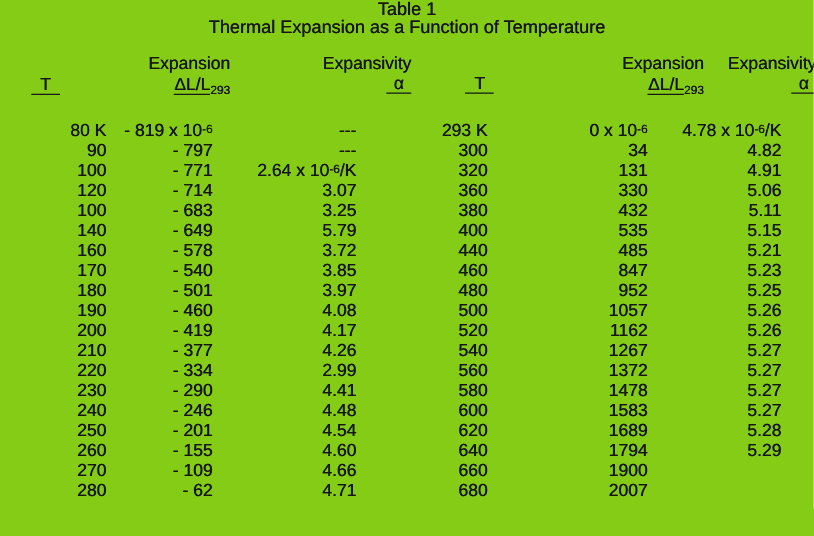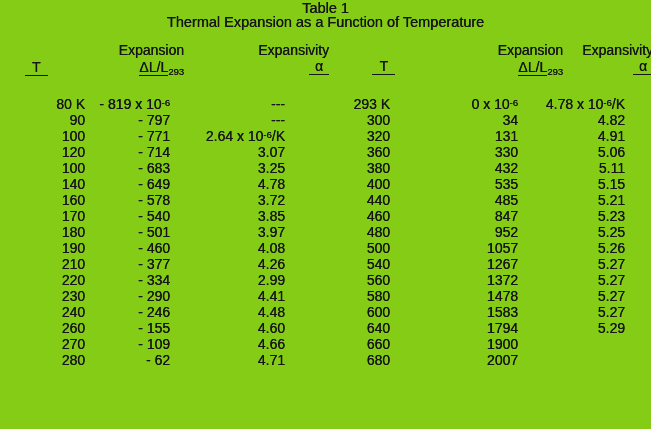--- a/index.html
+++ b/index.html
@@ -116,21 +116,21 @@
           <td class="c2">- 683</td>
           <td class="c3">3.25</td>
           <td class="c4"></td>
           <td class="c5">380</td>
           <td class="c6">432</td>
           <td class="c7">5.11</td>
         </tr>
         <tr>
           <td class="c1">140</td>
           <td class="c2">- 649</td>
-          <td class="c3">4.78</td>
+          <td class="c3">5.79</td>
           <td class="c4"></td>
           <td class="c5">400</td>
           <td class="c6">535</td>
           <td class="c7">5.15</td>
         </tr>
         <tr>
           <td class="c1">160</td>
           <td class="c2">- 578</td>
           <td class="c3">3.72</td>
           <td class="c4"></td>
@@ -159,20 +159,29 @@
         <tr>
           <td class="c1">190</td>
           <td class="c2">- 460</td>
           <td class="c3">4.08</td>
           <td class="c4"></td>
           <td class="c5">500</td>
           <td class="c6">1057</td>
           <td class="c7">5.26</td>
         </tr>
         <tr>
+          <td class="c1">200</td>
+          <td class="c2">- 419</td>
+          <td class="c3">4.17</td>
+          <td class="c4"></td>
+          <td class="c5">520</td>
+          <td class="c6">1162</td>
+          <td class="c7">5.26</td>
+        </tr>
+        <tr>
           <td class="c1">210</td>
           <td class="c2">- 377</td>
           <td class="c3">4.26</td>
           <td class="c4"></td>
           <td class="c5">540</td>
           <td class="c6">1267</td>
           <td class="c7">5.27</td>
         </tr>
         <tr>
           <td class="c1">220</td>
@@ -195,20 +204,29 @@
         <tr>
           <td class="c1">240</td>
           <td class="c2">- 246</td>
           <td class="c3">4.48</td>
           <td class="c4"></td>
           <td class="c5">600</td>
           <td class="c6">1583</td>
           <td class="c7">5.27</td>
         </tr>
         <tr>
+          <td class="c1">250</td>
+          <td class="c2">- 201</td>
+          <td class="c3">4.54</td>
+          <td class="c4"></td>
+          <td class="c5">620</td>
+          <td class="c6">1689</td>
+          <td class="c7">5.28</td>
+        </tr>
+        <tr>
           <td class="c1">260</td>
           <td class="c2">- 155</td>
           <td class="c3">4.60</td>
           <td class="c4"></td>
           <td class="c5">640</td>
           <td class="c6">1794</td>
           <td class="c7">5.29</td>
         </tr>
         <tr>
           <td class="c1">270</td>

